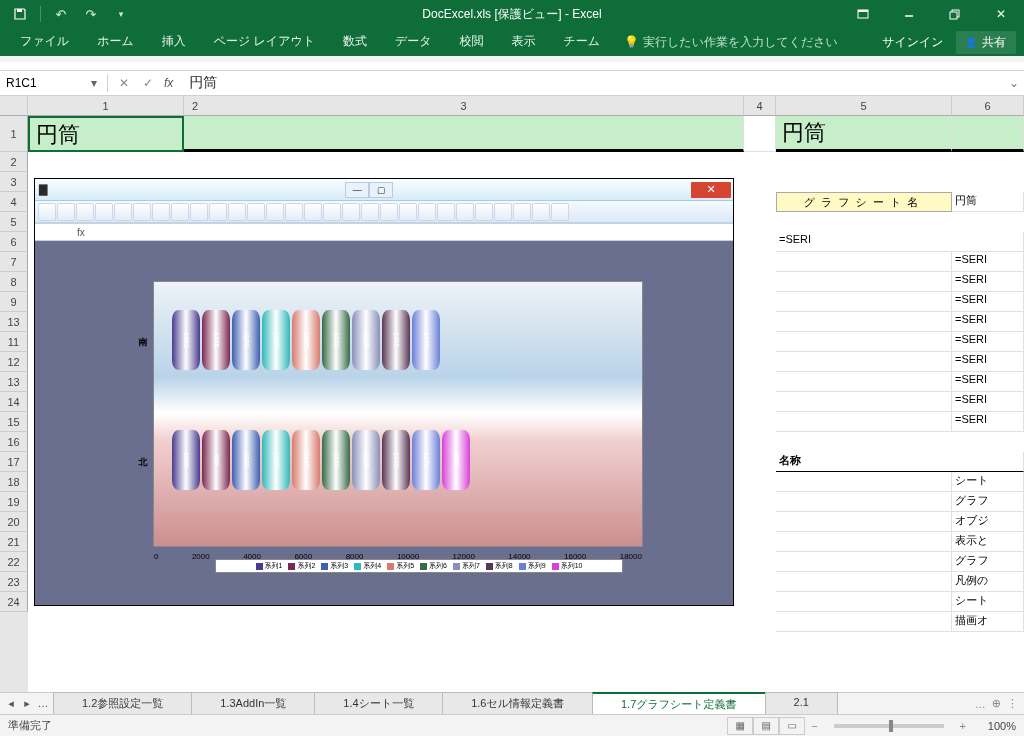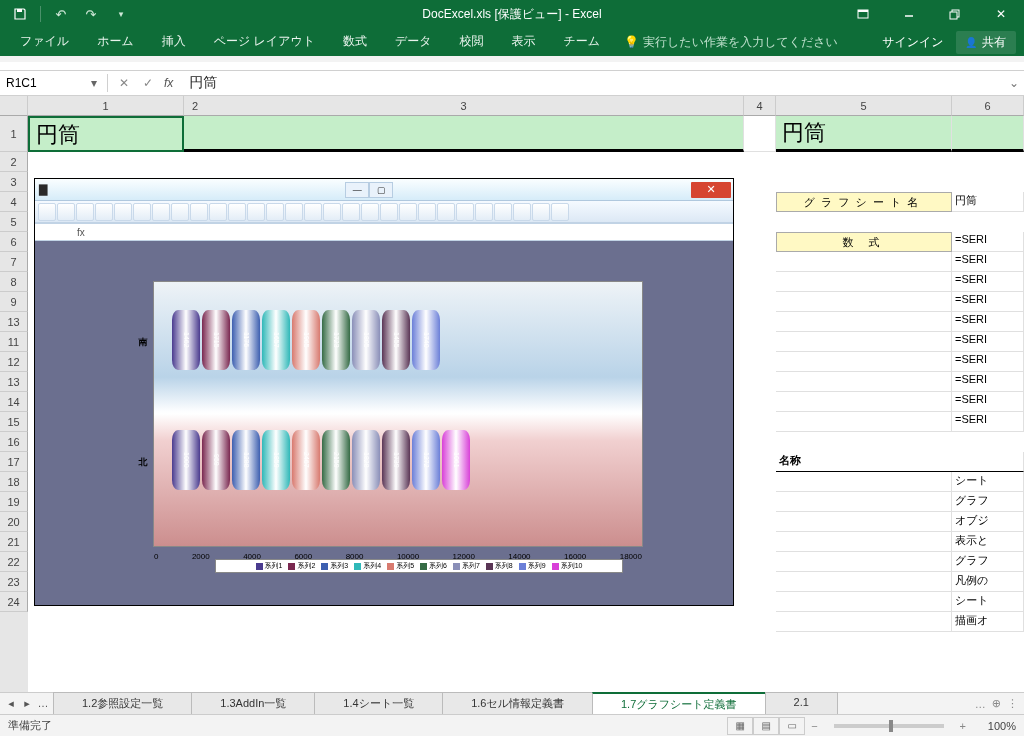--- a/index.html
+++ b/index.html
@@ -213,21 +213,20 @@
         <div class="cell hdr-cell" style="flex:1"></div>
       </div>
 
       <div class="cellrow" style="top:76px">
         <div style="width:748px"></div>
         <div class="cell yellow-lbl" style="width:176px">グラフシート名</div>
         <div class="cell" style="flex:1">円筒</div>
       </div>
       <div class="cellrow" style="top:116px">
         <div style="width:748px"></div>
-        <div class="cell yellow-lbl" style="width:176px">数 式</div>
         <div class="cell" style="flex:1">=SERI</div>
       </div>
       <div id="seri-rows">
           <div class="cellrow" style="top: 136px;">
             <div style="width:748px"></div>
             <div class="cell" style="width:176px"></div>
             <div class="cell" style="flex:1">=SERI</div>
           </div>
           <div class="cellrow" style="top: 156px;">
             <div style="width:748px"></div>

